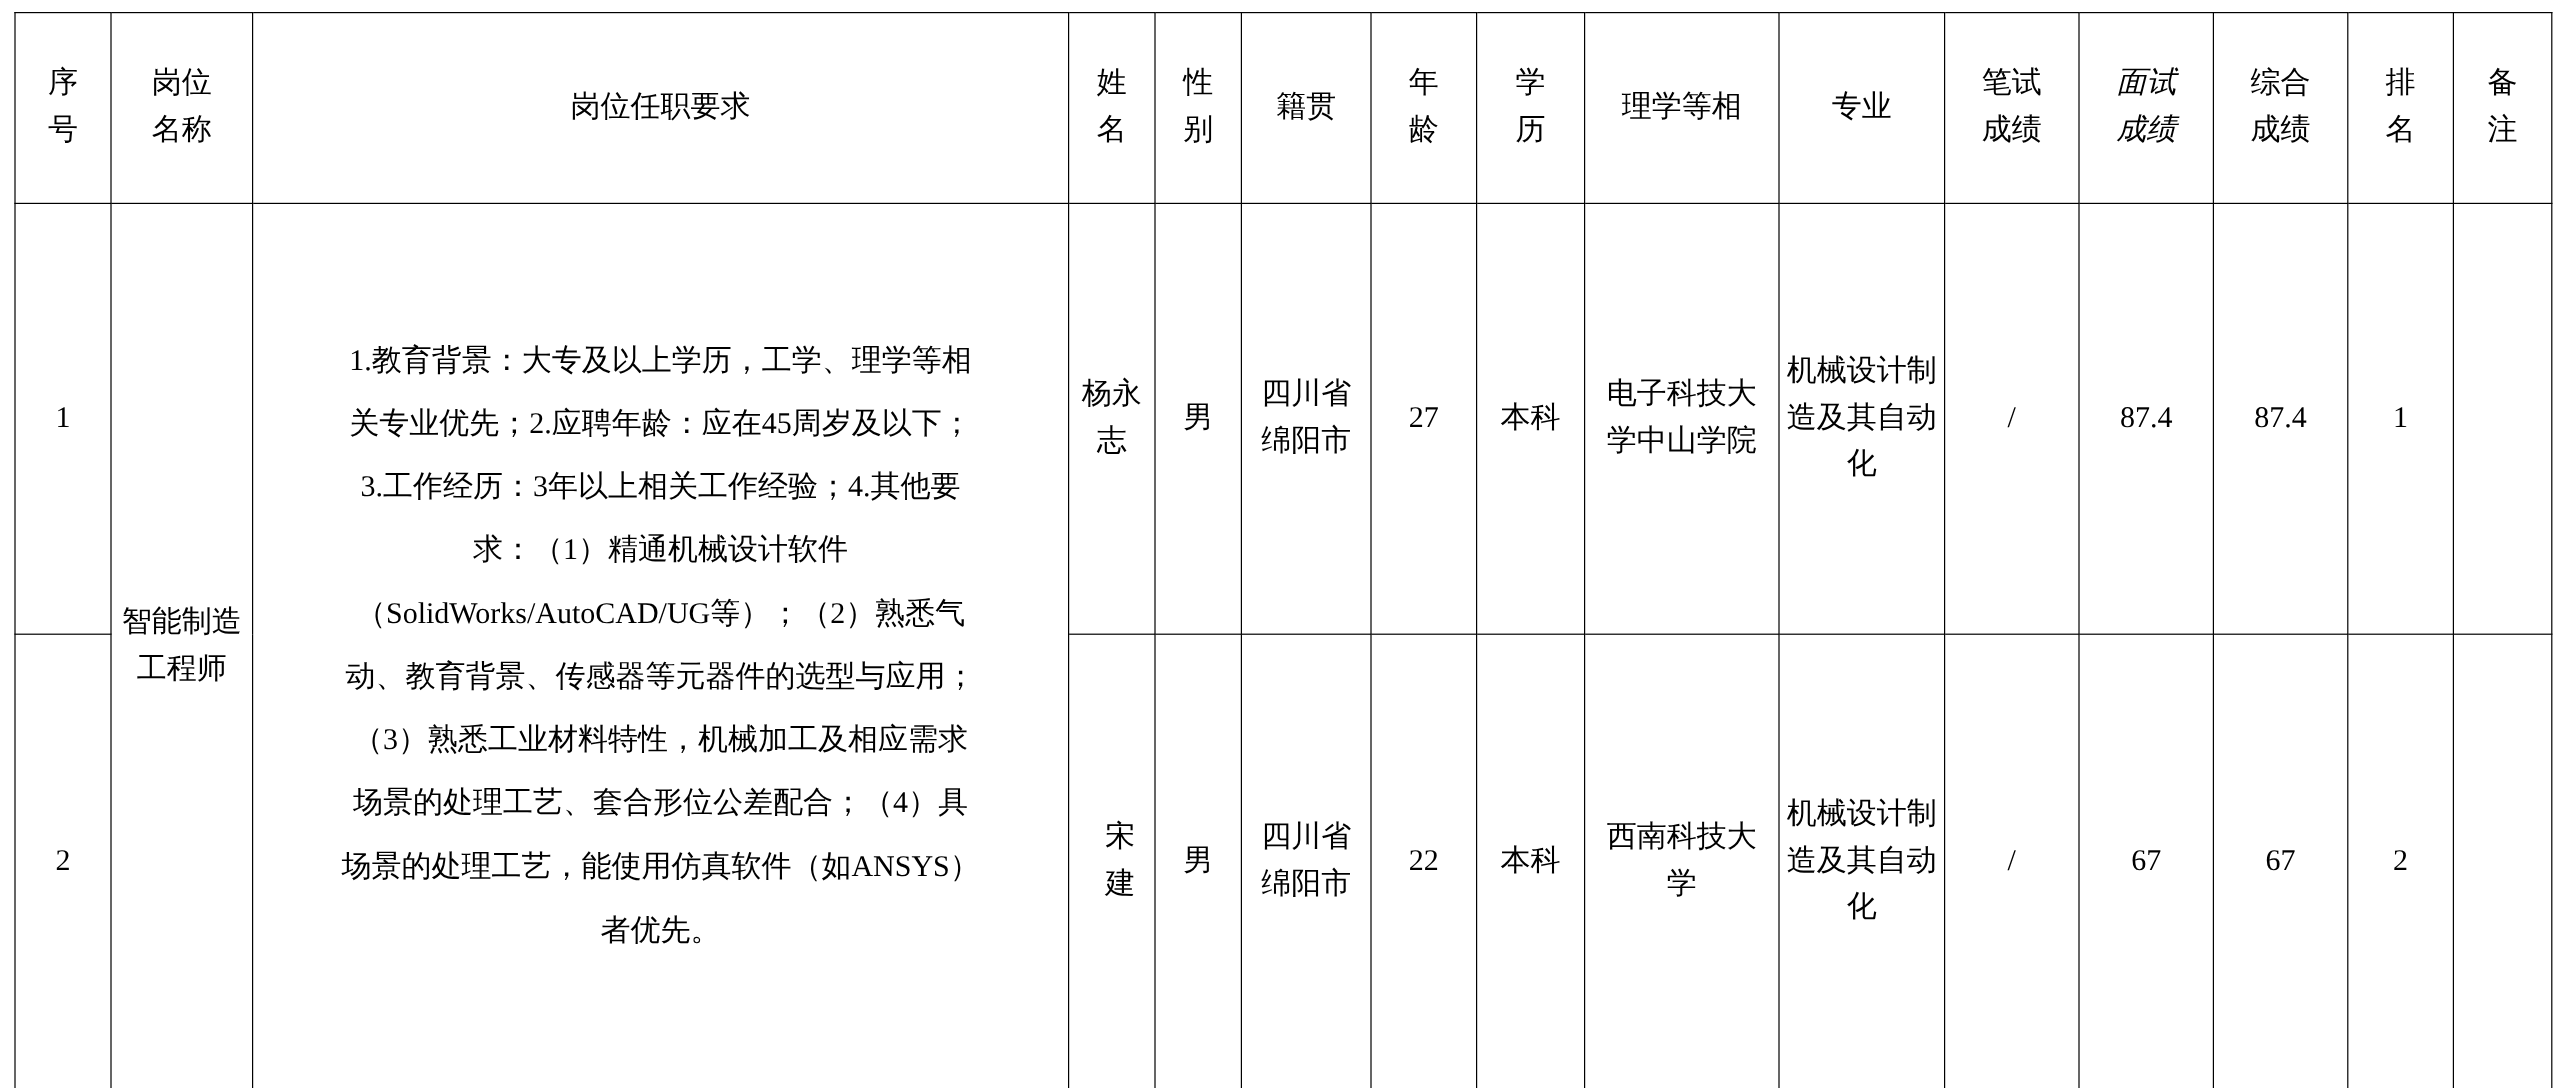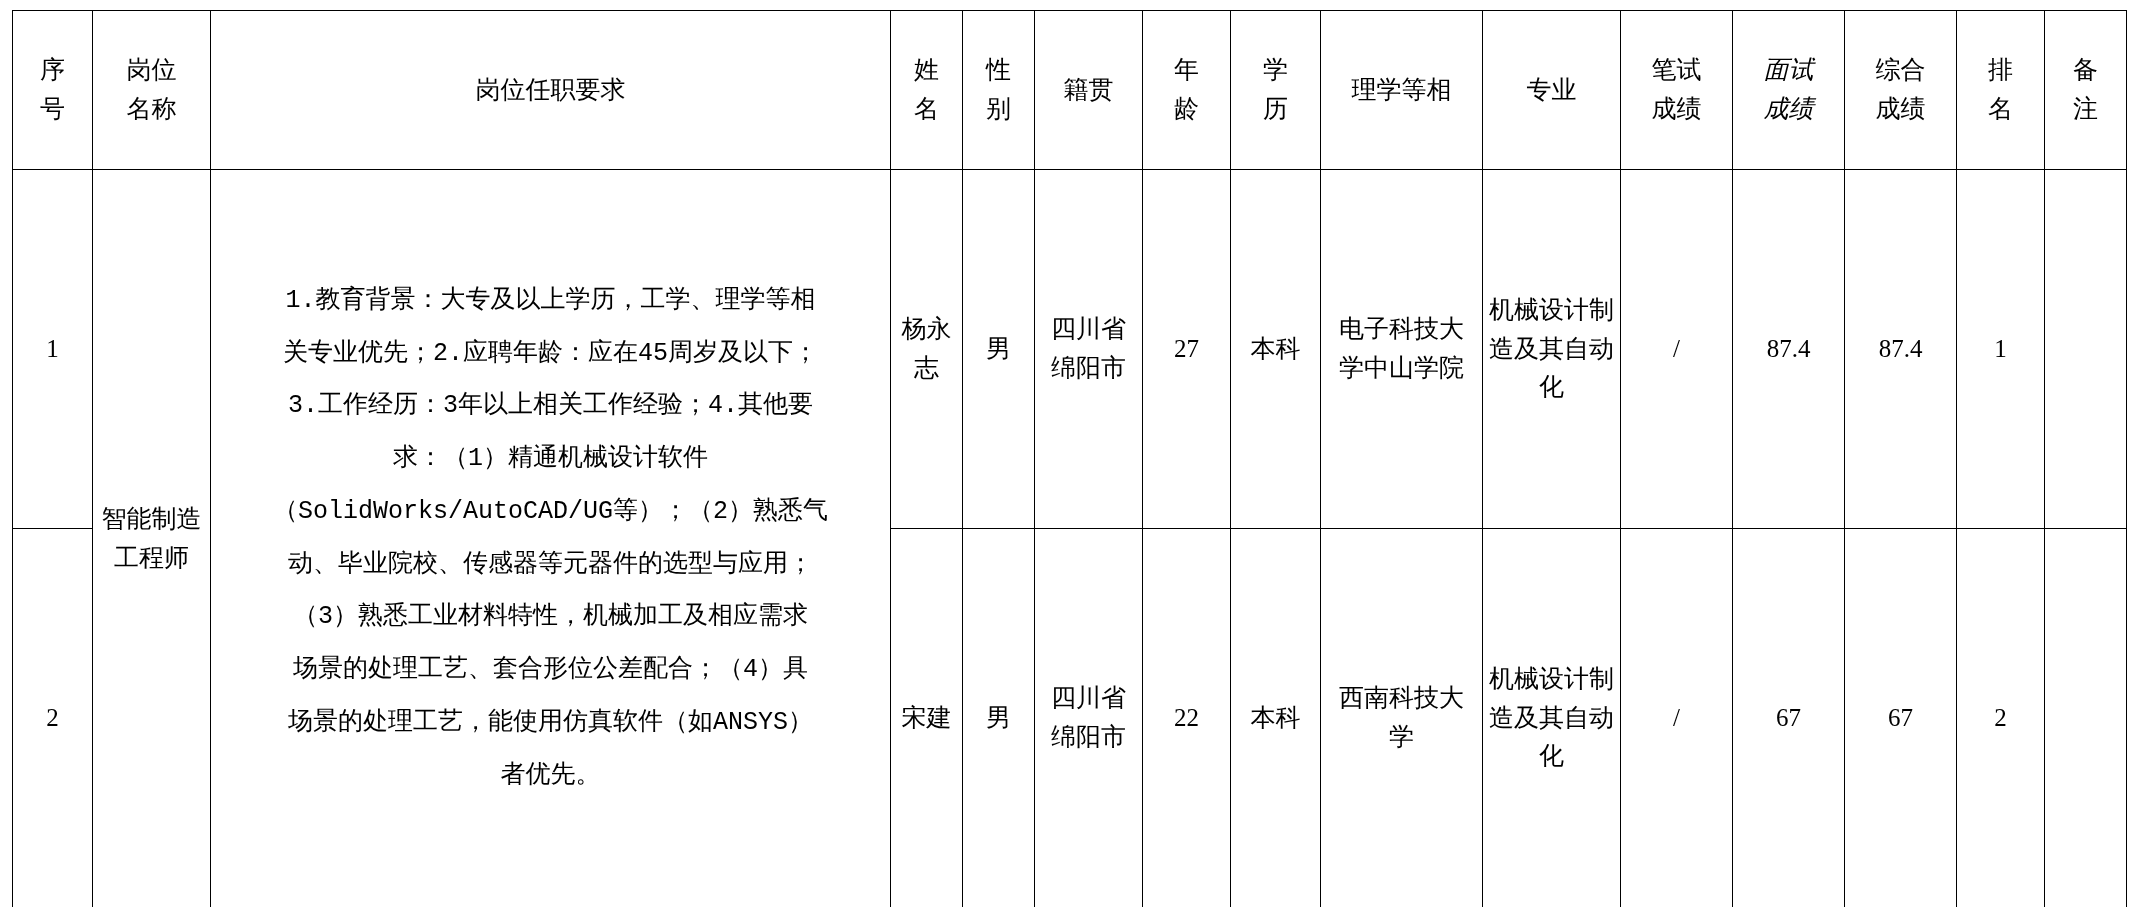--- a/index.html
+++ b/index.html
@@ -81,21 +81,21 @@
   col.c-written{ width: 112px; }
   col.c-interview{ width: 112px; }
   col.c-total  { width: 112px; }
   col.c-rank   { width: 88px; }
   col.c-remark { width: 82px; }
 
   .row1 td { height: 350px; }
   .row2 td { height: 370px; }
   .hdrow td { height: 150px; }
 
-  .req-para { margin: 14px; font-family: Liberation Mono, monospace; }
+  .req-para { margin: 14px; }
 </style>
 </head>
 <body>
 
 <div class="page">
   <table class="rec">
     <colgroup>
       <col class="c-seq">
       <col class="c-post">
       <col class="c-req">
@@ -144,21 +144,21 @@
 
       <tr class="row1">
         <td>1</td>
         <td class="post-cell" rowspan="2" style="white-space: pre-line;">智能制造工程师</td>
         <td class="req-cell" rowspan="2">
           <div class="req-para">1.教育背景：大专及以上学历，工学、理学等相</div>
           <div class="req-para">关专业优先；2.应聘年龄：应在45周岁及以下；</div>
           <div class="req-para">3.工作经历：3年以上相关工作经验；4.其他要</div>
           <div class="req-para">求：（1）精通机械设计软件</div>
           <div class="req-para">（SolidWorks/AutoCAD/UG等）；（2）熟悉气</div>
-          <div class="req-para">动、毕业院校、传感器等元器件的选型与应用；</div>
+          <div class="req-para">动、教育背景、传感器等元器件的选型与应用；</div>
           <div class="req-para">（3）熟悉工业材料特性，机械加工及相应需求</div>
           <div class="req-para">场景的处理工艺、套合形位公差配合；（4）具</div>
           <div class="req-para">场景的处理工艺，能使用仿真软件（如ANSYS）</div>
           <div class="req-para">者优先。</div>
         </td>
         <td class="name-cell" style="white-space: pre-line;">杨永志</td>
         <td>男</td>
         <td class="vert" style="white-space: pre-line;">四川省绵阳市</td>
         <td class="big-num">27</td>
         <td class="vert" style="white-space: pre-line;">本科</td>
@@ -166,21 +166,21 @@
         <td class="vert" style="white-space: pre-line;">机械设计制造及其自动化</td>
         <td>/</td>
         <td>87.4</td>
         <td>87.4</td>
         <td>1</td>
         <td></td>
       </tr>
 
       <tr class="row2">
         <td>2</td>
-        <td class="name-cell" style="white-space: pre-line;">宋建</td>
+        <td class="name-cell" style="white-space: pre-line; padding-left: 20px;">宋建</td>
         <td>男</td>
         <td class="vert" style="white-space: pre-line;">四川省绵阳市</td>
         <td class="big-num">22</td>
         <td class="vert" style="white-space: pre-line;">本科</td>
         <td class="vert" style="white-space: pre-line;">西南科技大学</td>
         <td class="vert" style="white-space: pre-line;">机械设计制造及其自动化</td>
         <td>/</td>
         <td>67</td>
         <td>67</td>
         <td>2</td>

